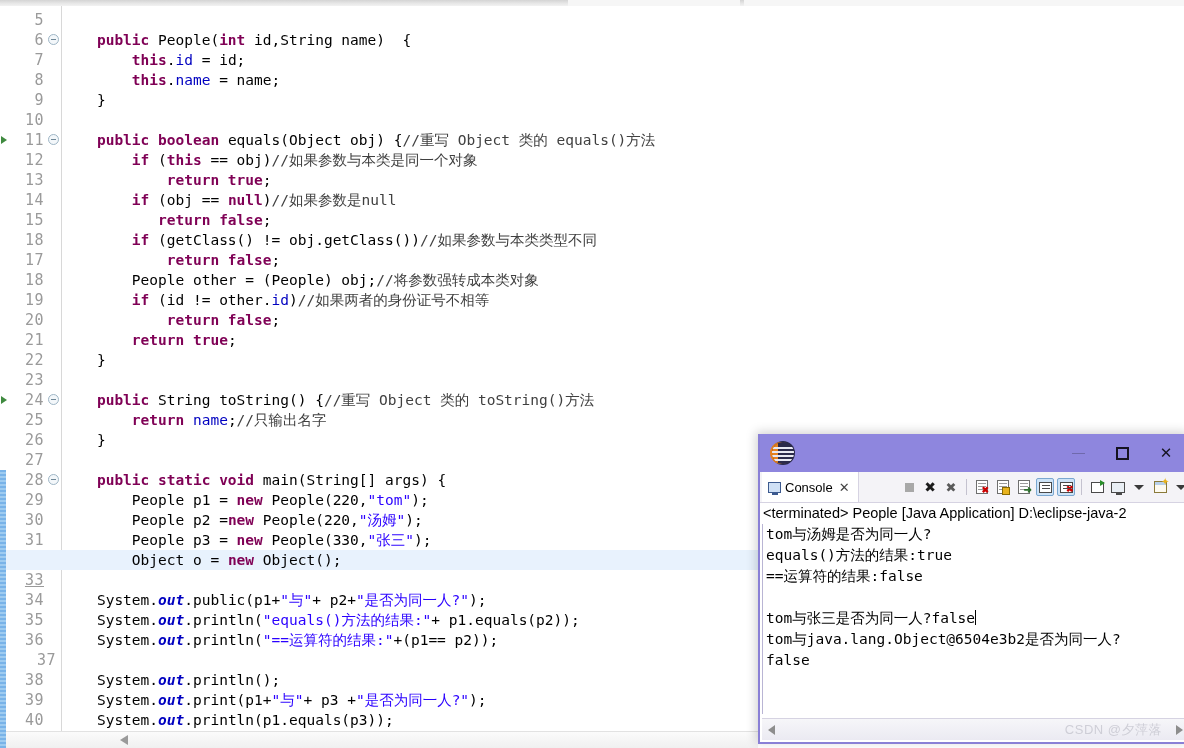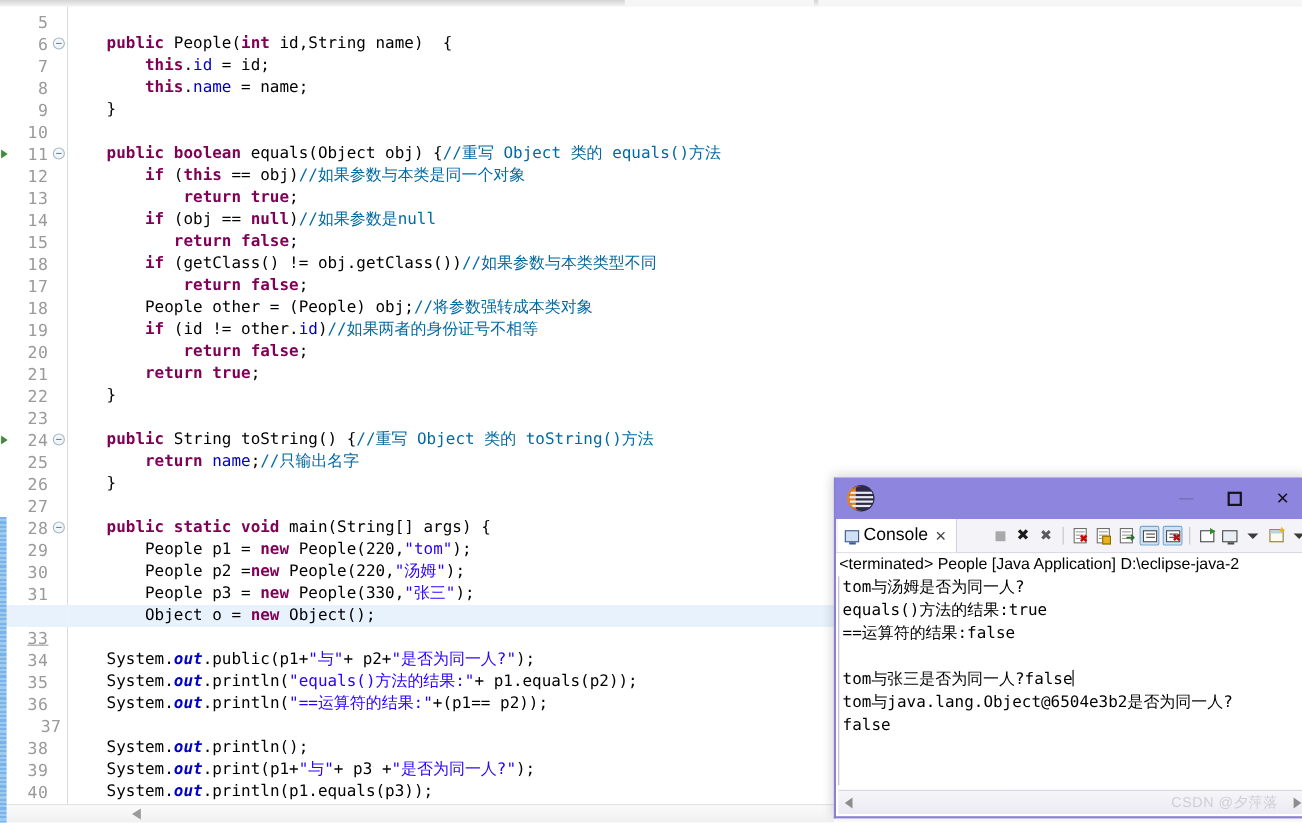--- a/index.html
+++ b/index.html
@@ -134,21 +134,21 @@
     width: 62px;
     height: 20px;
     background: #e8f2fd;
   }
 
   
   .kw   { color: #7f0055; font-weight: bold; }
   .fld  { color: #0000c0; }
   .sfld { color: #0000c0; font-weight: bold; font-style: italic; }
   .str  { color: #2a00ff; }
-  .cmt  { color: #0369a1; }
+  .cmt  { color: #404040; }
   .pln  { color: #000000; }
 
   
   .console-win {
     position: absolute;
     left: 758px; top: 434px;
     width: 432px; height: 310px;
     border: 2px solid #8a80d6;
     border-top: none;
     box-sizing: border-box;
@@ -216,21 +216,21 @@
     left: 2px; top: 0;
     height: 30px;
     padding: 0 8px 0 6px;
     background: #ffffff;
     border-right: 1px solid #d6d3e2;
     display: flex; align-items: center; gap: 4px;
     box-sizing: border-box;
   }
   .console-tab .tlabel {
     font-family: "Liberation Sans", sans-serif;
-    font-size: 16px;
+    font-size: 13px;
     color: #000000;
   }
   .tab-close {
     font-size: 13px; color: #444; margin-left: 2px;
   }
   .mon-icon {
     width: 13px; height: 11px;
     border: 1.5px solid #3c5a8f;
     background: #cfe0f5;
     box-sizing: border-box;

